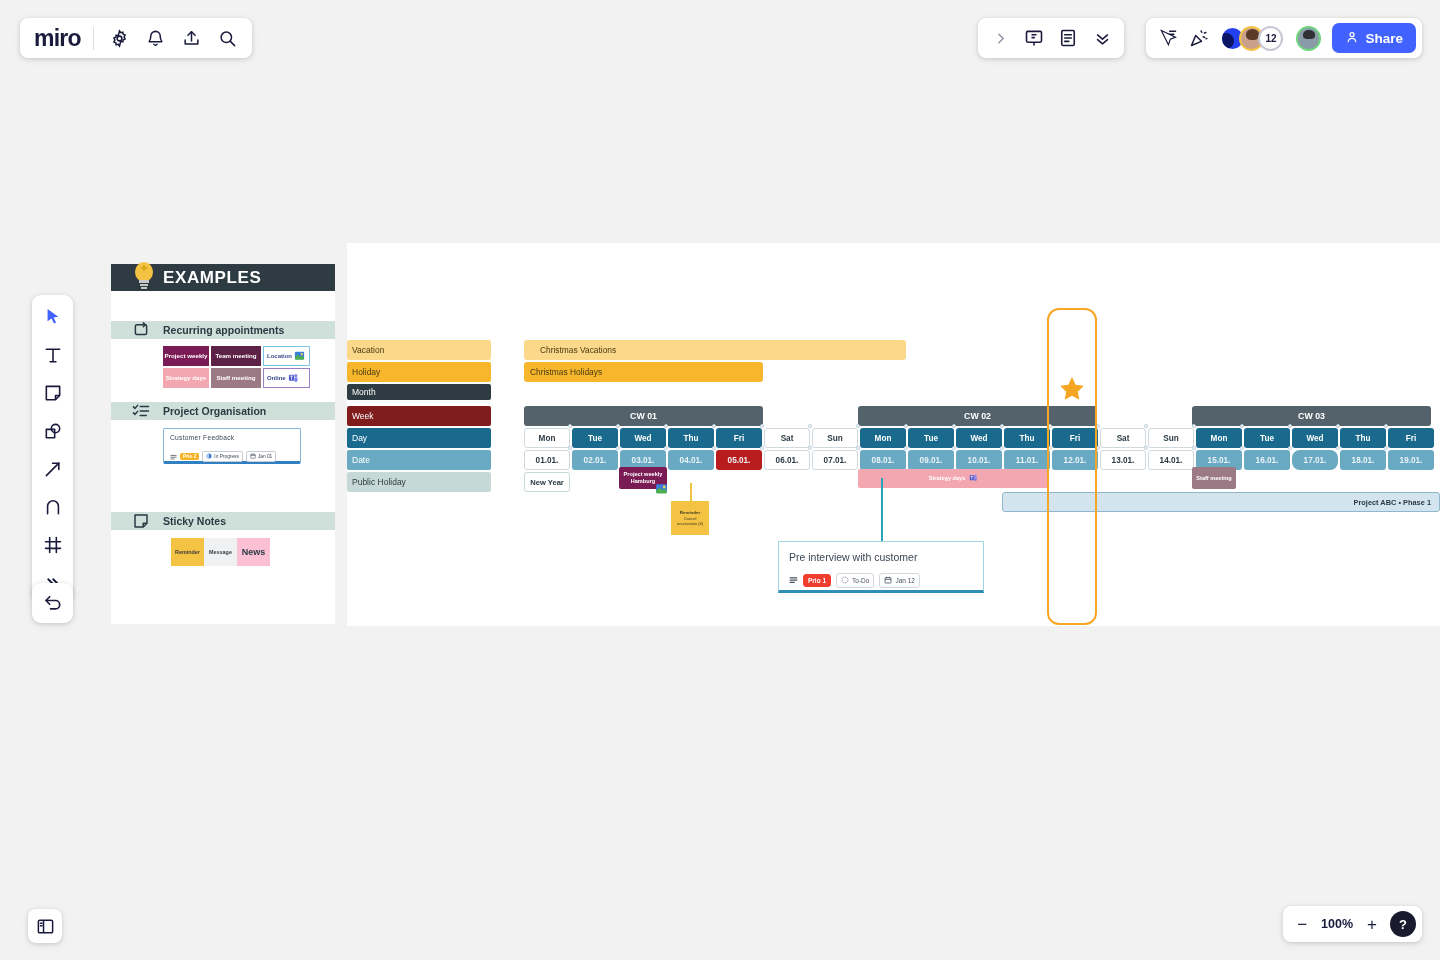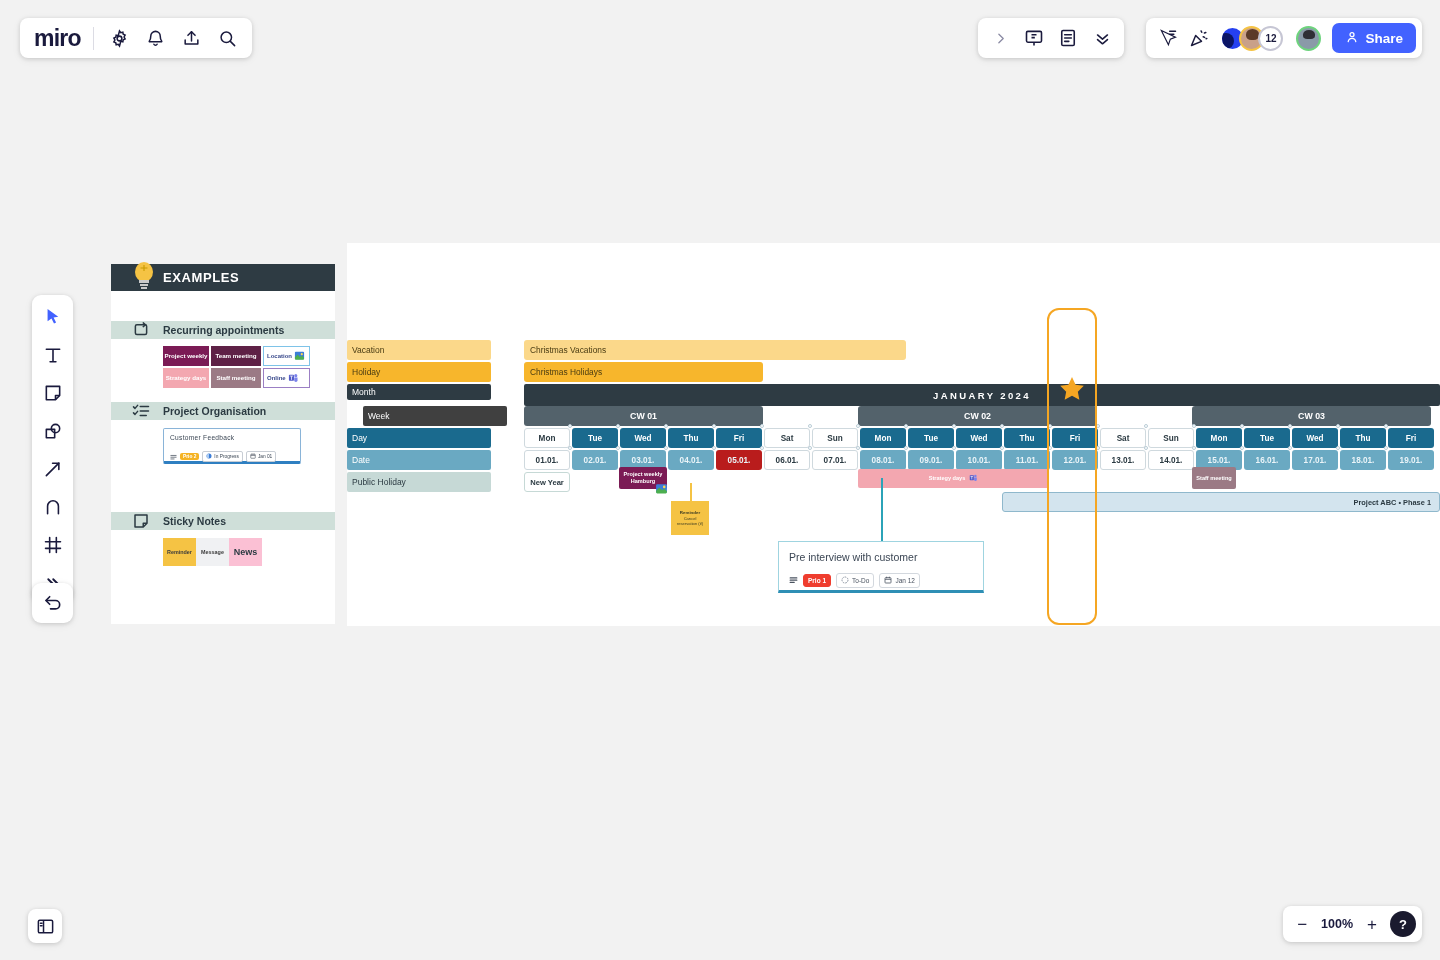--- a/index.html
+++ b/index.html
@@ -105,21 +105,21 @@
   
   .examples {
     position: absolute; left: 111px; top: 264px; width: 224px; height: 360px;
     background: #fff;
   }
   .ex-title-bar {
     height: 27px; background: #2e3b43; display: flex; align-items: center;
     padding-left: 52px; position: relative;
   }
   .ex-title {
-    color: #fff; font-size: 13px; font-weight: 700; letter-spacing: .6px;
+    color: #fff; font-size: 17px; font-weight: 700; letter-spacing: .6px;
     font-family: "Liberation Sans", sans-serif;
   }
   .bulb { position: absolute; left: 20px; top: -4px; width: 26px; height: 32px; }
   .ex-sec-head {
     height: 18px; background: #cfdfd9; display: flex; align-items: center;
     padding-left: 52px; position: relative; margin-top: 0;
   }
   .ex-sec-head span { font-size: 10.5px; font-weight: 700; color: #2b3a42; }
   .ex-sec-icon { position: absolute; left: 20px; top: 0px; width: 20px; height: 18px; }
   .ex-body { position: relative; }
@@ -133,21 +133,21 @@
     position: absolute; left: 52px; top: 8px; width: 138px; height: 36px;
     background:#fff; border:1px solid #8ab4d8; border-bottom:3px solid #2f7fc1; border-radius:2px;
     padding: 5px 6px 0;
   }
   .card-cf .t { font-size: 6.6px; color:#3b4654; letter-spacing:.3px; }
   .card-cf .meta { display:flex; align-items:center; gap:3px; margin-top:6px; }
   .chip { font-size:4.8px; padding:1px 3px; border-radius:2px; display:flex;align-items:center;gap:2px; }
   .chip.b { border:1px solid #c8cdd4; color:#3b4654; background:#fff;}
   .chip.prio { background:#f5b324; color:#fff; font-weight:700; }
 
-  .stickies { position: absolute; left: 52px; top: 8px; display:flex; }
+  .stickies { position: absolute; left: 60px; top: 8px; display:flex; }
   .sticky { width:33px; height:28px; display:flex; align-items:center; justify-content:center; font-size:5.4px; font-weight:700; color:#3b3b3b; }
   .sticky.news { font-size:9px; color:#2b3a42; font-weight:700; }
 
   
   .frame {
     position:absolute; left:347px; top:243px; width:1093px; height:383px;
     background:#fff;
   }
   .row-label {
     position:absolute; left:0; width:144px; height:20px;
@@ -472,29 +472,28 @@
         <div class="sticky news" style="background:#fbc0d4">News</div>
       </div>
     </div>
   </div>
 
   <div class="frame">
 
     <div class="row-label" style="top:97px;background:#fbd88a;color:#4a3c12;">Vacation</div>
     <div class="row-label" style="top:119px;background:#f7b62c;color:#4a3c12;">Holiday</div>
     <div class="row-label" style="top:141px;background:#2e3b43;height:16px;text-align:right;">Month</div>
-    <div class="row-label" style="top:163px;background:#404040;margin-left:16px;">Week</div>
+    <div class="row-label" style="top:163px;background:#7f1d1d;">Week</div>
     <div class="row-label" style="top:185px;background:#1a6a8e;">Day</div>
     <div class="row-label" style="top:207px;background:#6aa9c2;">Date</div>
     <div class="row-label" style="top:229px;background:#c6d9d6;color:#2b3a42;">Public Holiday</div>
 
-    <div class="bar" style="left:177px;top:97px;width:382px;height:20px;background:#fbd88a;color:#4a3c12;padding-left:6px;">Christmas Vacations</div>
+    <div class="bar" style="left:177px;top:97px;width:382px;height:20px;background:#fbd88a;color:#4a3c12;padding-left:16px;">Christmas Vacations</div>
     <div class="bar" style="left:177px;top:119px;width:239px;height:20px;background:#f7b62c;color:#4a3c12;padding-left:6px;">Christmas Holidays</div>
 
-    <div class="monthbar" style="left:177px;top:141px;width:916px;">JANUARY 2024</div>
 
     <div class="weekbar" style="left:177px;top:163px;width:239px;">CW 01</div>
     <div class="weekbar" style="left:511px;top:163px;width:239px;">CW 02</div>
     <div class="weekbar" style="left:845px;top:163px;width:239px;">CW 03</div>
 
     <div id="day-row">
         <div class="dcell" style="left: 177px; top: 185px; width: 46px; background: rgb(255, 255, 255); color: rgb(43, 58, 66); border: 1px solid rgb(207, 217, 222);">Mon</div>
         <div class="dcell" style="left: 225px; top: 185px; width: 46px; background: rgb(26, 106, 142); color: rgb(255, 255, 255);">Tue</div>
         <div class="dot" style="left: 221px; top: 181px;"></div>
         <div class="dcell" style="left: 273px; top: 185px; width: 46px; background: rgb(26, 106, 142); color: rgb(255, 255, 255);">Wed</div>
@@ -557,21 +556,21 @@
         <div class="dcell" style="left: 705px; top: 207px; width: 46px; font-weight: 600; background: rgb(106, 169, 194); color: rgb(234, 244, 248);">12.01.</div>
         <div class="dot" style="left: 701px; top: 203px;"></div>
         <div class="dcell" style="left: 753px; top: 207px; width: 46px; font-weight: 600; background: rgb(255, 255, 255); color: rgb(43, 58, 66); border: 1px solid rgb(207, 217, 222);">13.01.</div>
         <div class="dot" style="left: 749px; top: 203px;"></div>
         <div class="dcell" style="left: 801px; top: 207px; width: 46px; font-weight: 600; background: rgb(255, 255, 255); color: rgb(43, 58, 66); border: 1px solid rgb(207, 217, 222);">14.01.</div>
         <div class="dot" style="left: 797px; top: 203px;"></div>
         <div class="dcell" style="left: 849px; top: 207px; width: 46px; font-weight: 600; background: rgb(106, 169, 194); color: rgb(234, 244, 248);">15.01.</div>
         <div class="dot" style="left: 845px; top: 203px;"></div>
         <div class="dcell" style="left: 897px; top: 207px; width: 46px; font-weight: 600; background: rgb(106, 169, 194); color: rgb(234, 244, 248);">16.01.</div>
         <div class="dot" style="left: 893px; top: 203px;"></div>
-        <div class="dcell" style="left: 945px; top: 207px; width: 46px; font-weight: 600; background: rgb(106, 169, 194); color: rgb(234, 244, 248);">17.01.</div>
+        <div class="dcell" style="left: 945px; top: 207px; width: 46px; font-weight: 600; background: rgb(106, 169, 194); color: rgb(234, 244, 248); border-radius: 8px;">17.01.</div>
         <div class="dot" style="left: 941px; top: 203px;"></div>
         <div class="dcell" style="left: 993px; top: 207px; width: 46px; font-weight: 600; background: rgb(106, 169, 194); color: rgb(234, 244, 248);">18.01.</div>
         <div class="dot" style="left: 989px; top: 203px;"></div>
         <div class="dcell" style="left: 1041px; top: 207px; width: 46px; font-weight: 600; background: rgb(106, 169, 194); color: rgb(234, 244, 248);">19.01.</div>
         <div class="dot" style="left: 1037px; top: 203px;"></div>
       </div>
 
     <div class="dcell" style="left:177px;top:229px;width:46px;background:#fff;border:1px solid #c6d9d6;color:#2b3a42;font-size:7.6px;">New Year</div>
 
     <div class="evt" style="left:272px;top:224px;width:48px;height:22px;background:#7b1b55;padding:0 3px;">

